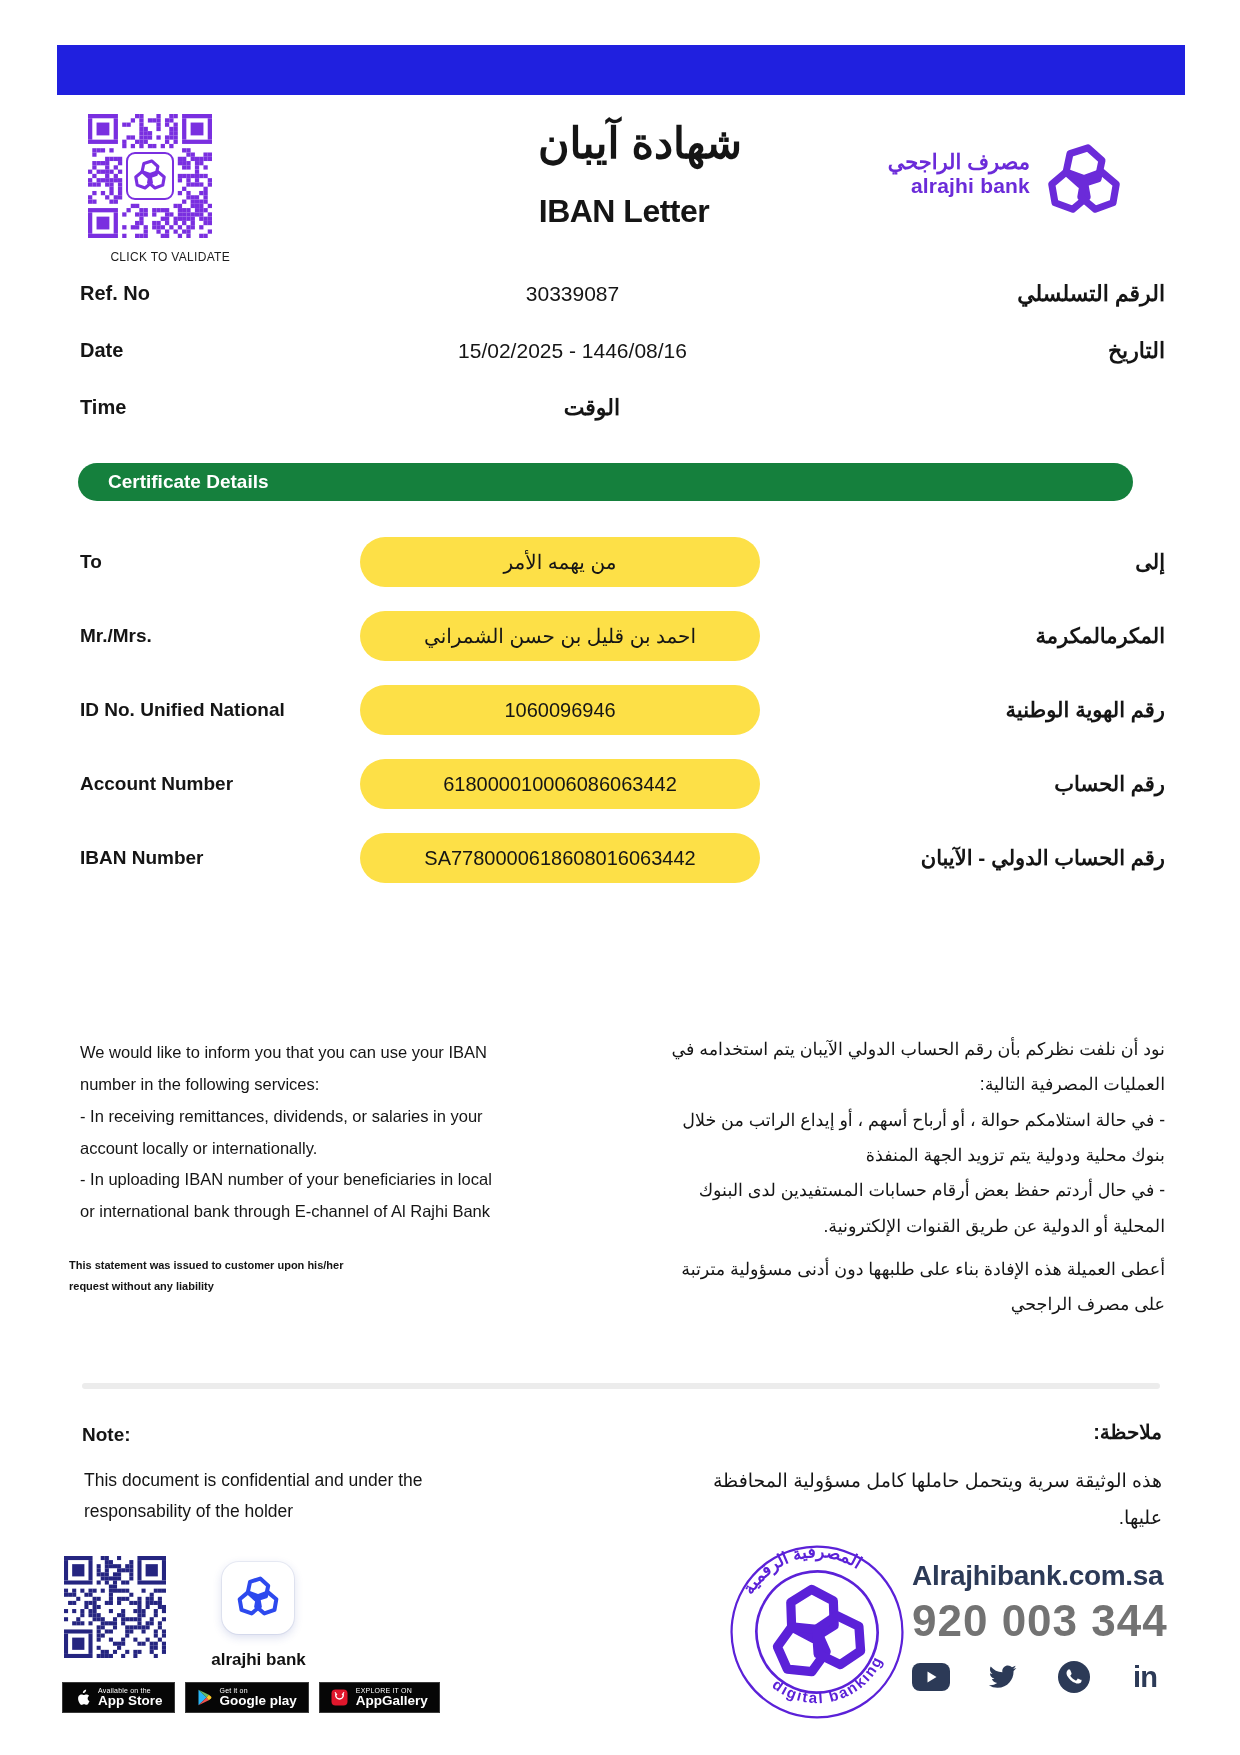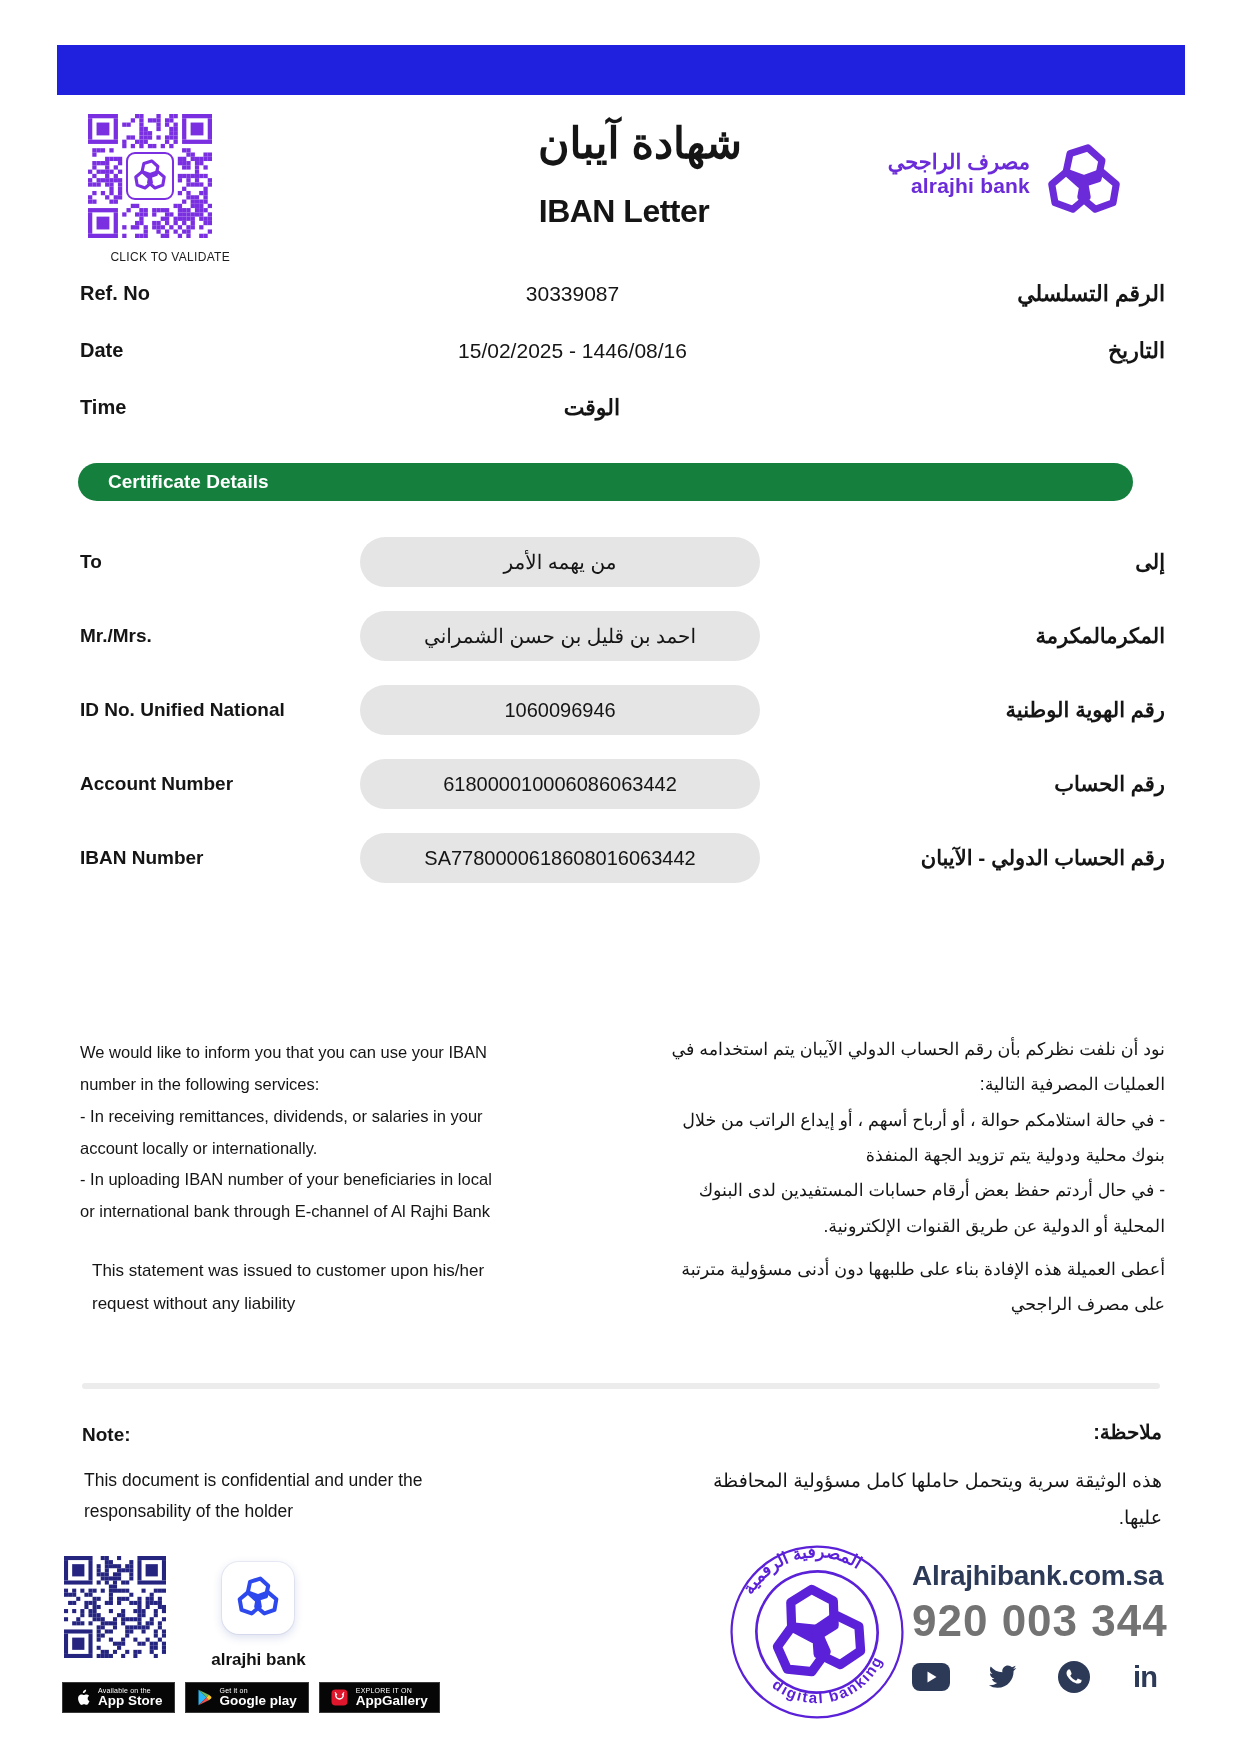--- a/index.html
+++ b/index.html
@@ -41,30 +41,30 @@
     position:absolute; left:78px; top:463px; width:1055px; height:38px;
     background:#15803d; border-radius:19px; color:#fff;
     font-size:19px; font-weight:bold; line-height:38px; padding-left:30px;
   }
 
   
   .details { position:absolute; left:80px; top:525px; width:1085px; }
   .det-row { display:flex; align-items:center; height:74px; }
   .det-row .l { width:280px; font-size:19px; font-weight:bold; }
   .det-row .pill {
-    width:400px; min-height:50px; background:#e5e5e5; border-radius:26px;
+    width:400px; min-height:50px; background:#fde047; border-radius:26px;
     display:flex; align-items:center; justify-content:center;
     font-size:20px; direction:rtl; padding:4px 18px; text-align:center;
   }
   .det-row .r { flex:1; text-align:right; font-size:21px; font-weight:bold; direction:rtl; }
 
   
   .para { white-space:pre-line; }
   .para-en-1 { position:absolute; left:80px; top:1037px; width:490px; font-size:16.5px; line-height:1.93; }
-  .para-en-2 { position:absolute; left:92px; top:1255px; width:490px; font-size:17px; line-height:1.93; }
+  .para-en-2 { position:absolute; left:69px; top:1255px; width:490px; font-size:11px; line-height:1.93;font-weight:bold; }
   .para-ar-1 { position:absolute; right:75px; top:1032px; width:520px; font-size:17.5px; line-height:2.02; direction:rtl; text-align:right; }
   .para-ar-2 { position:absolute; right:75px; top:1252px; width:520px; font-size:17.5px; line-height:2.02; direction:rtl; text-align:right; }
 
   
   .divider { position:absolute; left:82px; top:1383px; width:1078px; height:6px; background:#ECECEC; border-radius:3px; }
   .note-title-en { position:absolute; left:82px; top:1424px; font-size:19px; font-weight:bold; }
   .note-body-en  { position:absolute; left:84px; top:1465px; width:430px; font-size:17.5px; line-height:1.75; white-space:pre-line; }
   .note-title-ar { position:absolute; right:78px; top:1420px; font-size:20px; font-weight:bold; direction:rtl; }
   .note-body-ar  { position:absolute; right:78px; top:1462px; width:540px; font-size:19px; line-height:1.95; direction:rtl; text-align:right; white-space:pre-line; }
 

